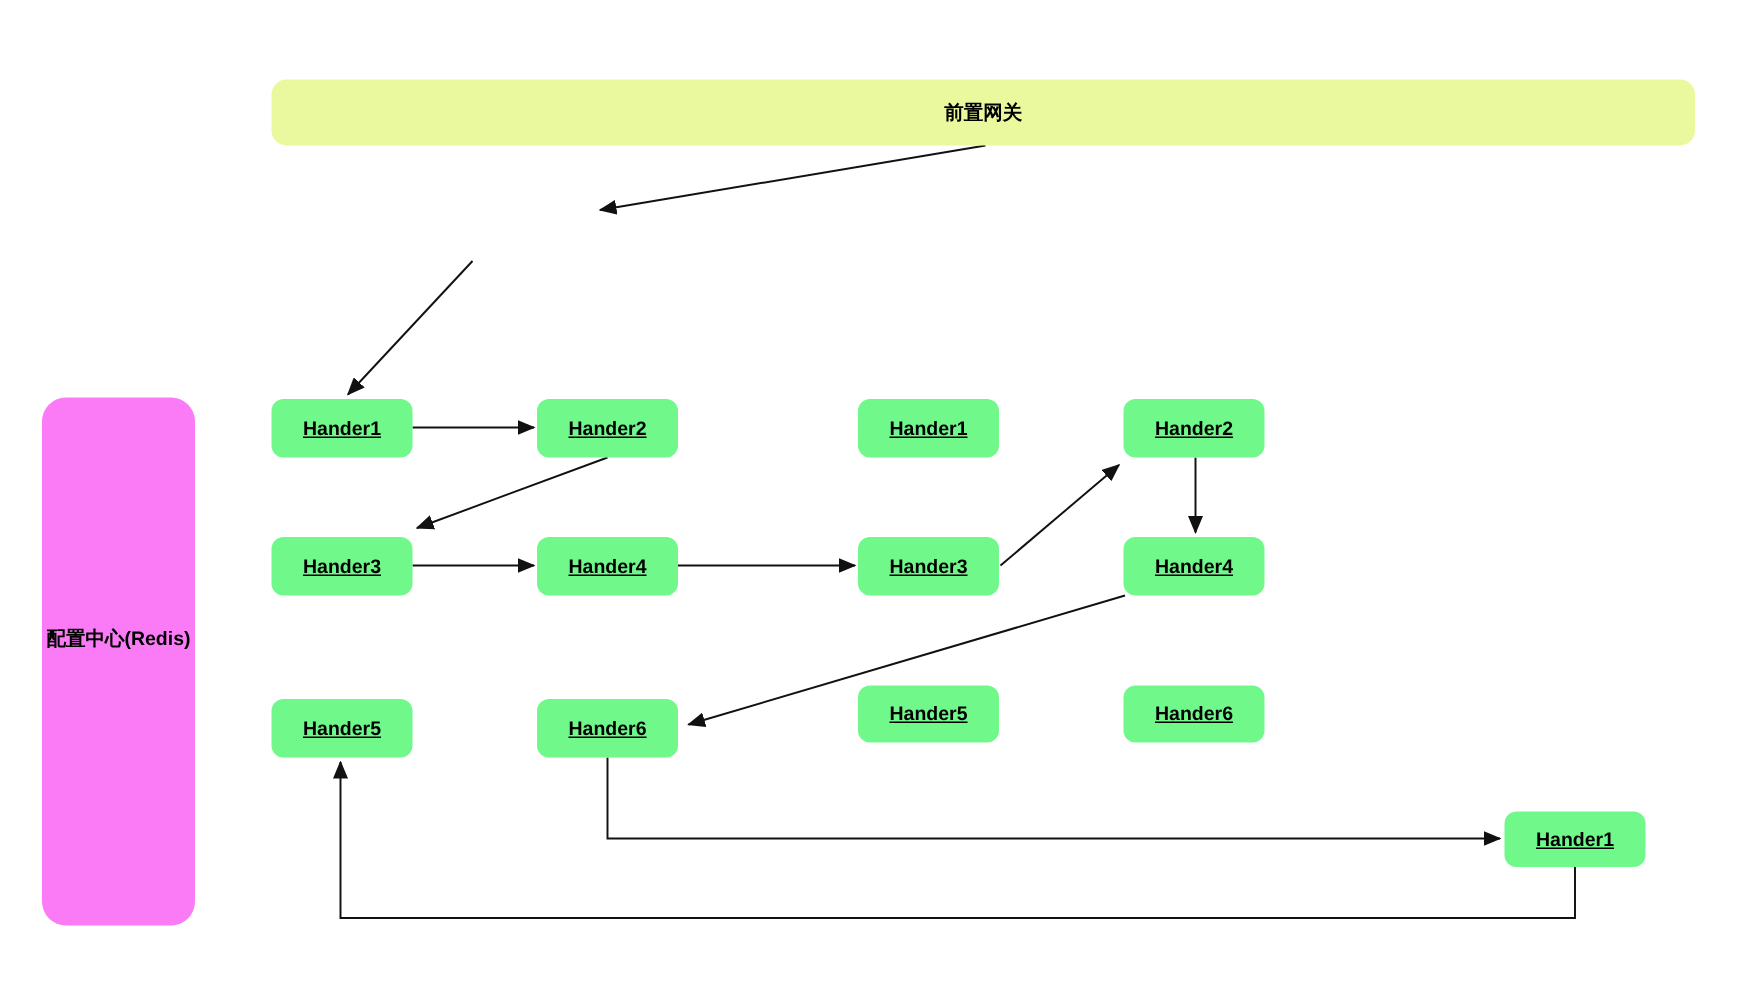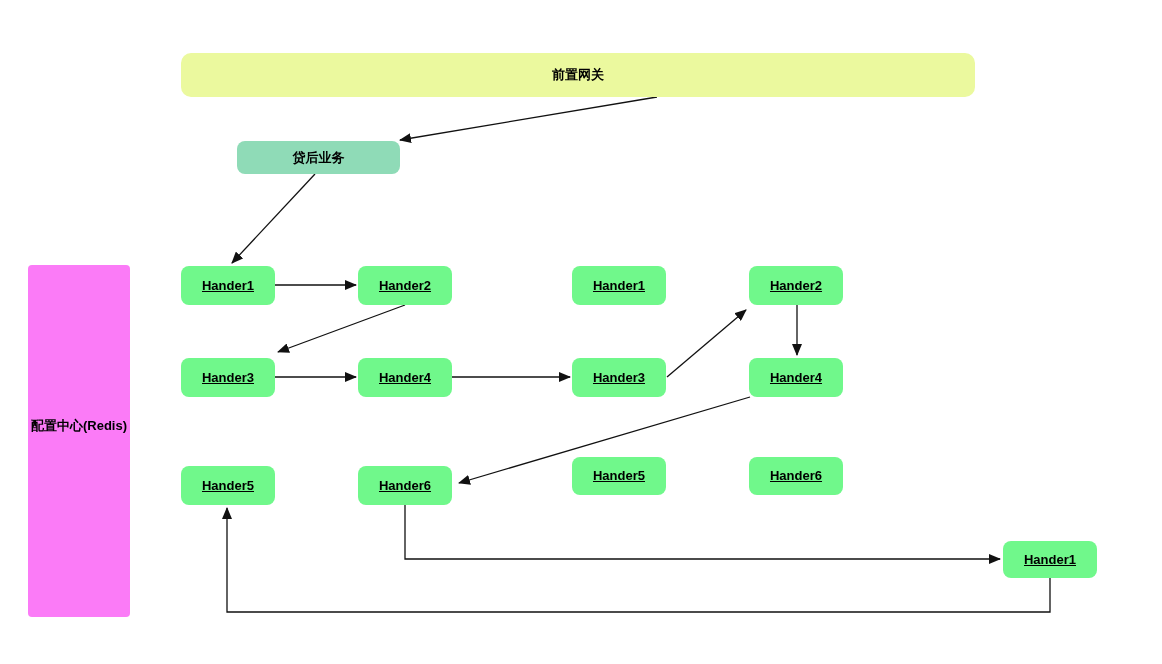--- a/index.html
+++ b/index.html
@@ -24,21 +24,21 @@
     font-weight: bold;
     font-size: 13px;
     color: var(--label-text, #000000);
     text-align: center;
     line-height: 1.2;
     user-select: none;
   }
   .node.gateway  { background: var(--gateway-fill);  border-radius: 10px; }
   .node.business { background: var(--business-fill); border-radius: 8px; }
   .node.handler  { background: var(--handler-fill);  border-radius: 8px; text-decoration: underline; }
-  .node.config   { background: var(--config-fill);   border-radius: 4px; padding-bottom: 30px; }
+  .node.config   { background: var(--config-fill);   border-radius: 16px; padding-bottom: 30px; }
   #edges-layer {
     position: absolute;
     left: 0; top: 0;
     width: 1162px; height: 664px;
     pointer-events: none;
   }
   .edge {
     fill: none;
     stroke: var(--arrow, #000000);
     stroke-width: 1.3;
@@ -62,25 +62,22 @@
         <polyline class="edge" points="405,305 278,352" marker-end="url(#arrowhead)"></polyline>
         <polyline class="edge" points="275,377 356,377" marker-end="url(#arrowhead)"></polyline>
         <polyline class="edge" points="452,377 570,377" marker-end="url(#arrowhead)"></polyline>
         <polyline class="edge" points="667,377 746,310" marker-end="url(#arrowhead)"></polyline>
         <polyline class="edge" points="797,305 797,355" marker-end="url(#arrowhead)"></polyline>
         <polyline class="edge" points="750,397 459,483" marker-end="url(#arrowhead)"></polyline>
         <polyline class="edge" points="405,505 405,559 1000,559" marker-end="url(#arrowhead)"></polyline>
         <polyline class="edge" points="1050,578 1050,612 227,612 227,508" marker-end="url(#arrowhead)"></polyline>
       </g>
   </svg>
-<div class="node gateway" style="left: 181px; top: 53px; width: 794px; height: 44px;">
+<div class="node gateway" style="left: 181px; top: 53px; width: 949px; height: 44px;">
       <span>前置网关</span>
-    </div>
-    <div class="node business" style="left: 237px; top: 141px; width: 163px; height: 33px;">
-      <span>贷后业务</span>
     </div>
     <div class="node config" style="left: 28px; top: 265px; width: 102px; height: 352px;">
       <span>配置中心(Redis)</span>
     </div>
     <div class="node handler" style="left: 181px; top: 266px; width: 94px; height: 39px;">
       <span>Hander1</span>
     </div>
     <div class="node handler" style="left: 358px; top: 266px; width: 94px; height: 39px;">
       <span>Hander2</span>
     </div>

